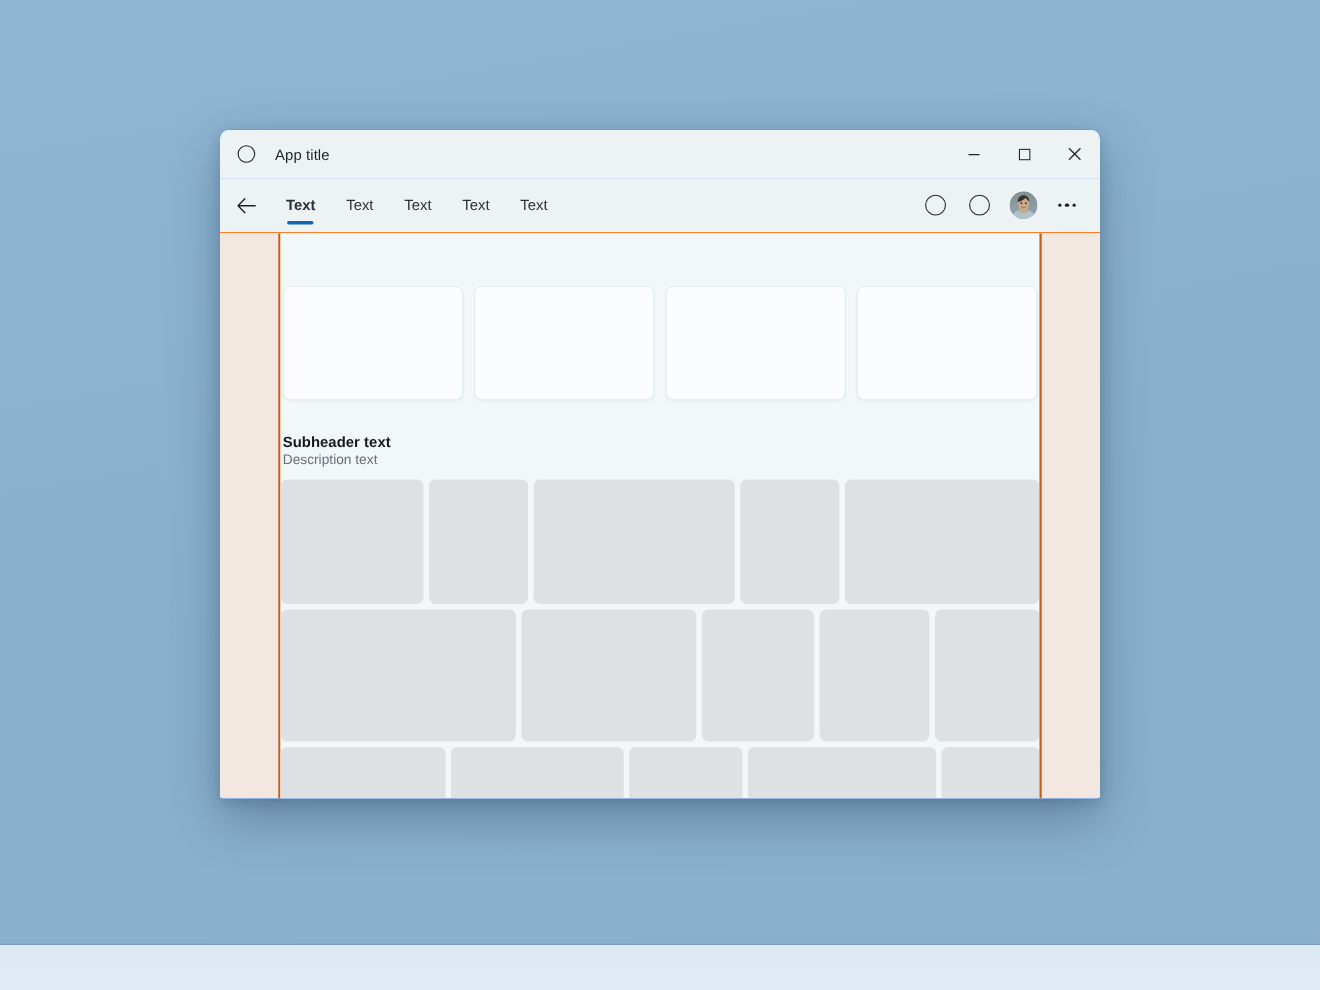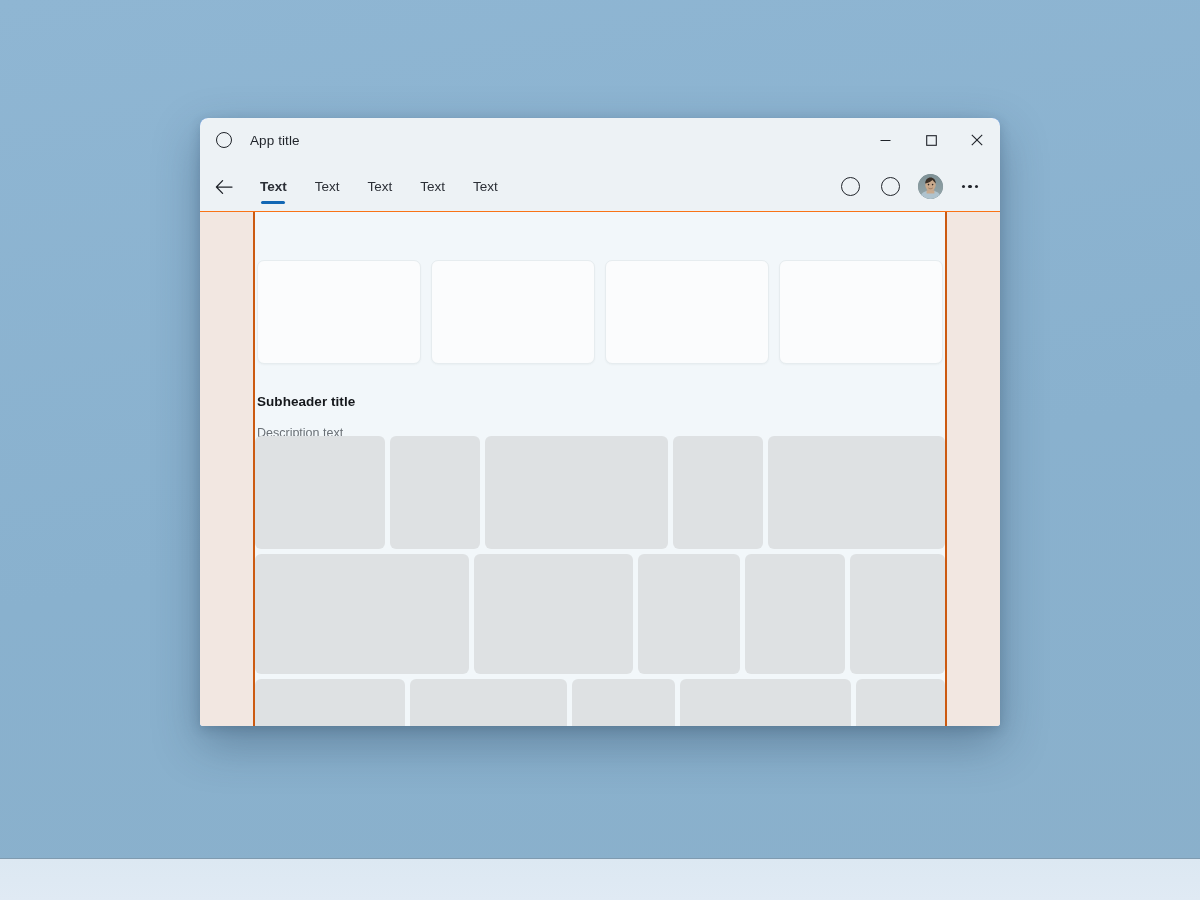--- a/index.html
+++ b/index.html
@@ -109,21 +109,21 @@
     display:flex; gap:10px; padding:0 2px;
   }
   .card {
     flex:1 1 0; background:#FBFCFD; border:1px solid #E6ECEF;
     border-radius:7px; box-shadow:0 1px 2px rgba(20,40,60,.04);
   }
 
   
   #section-heading { position:absolute; left:2px; top:182px; }
   #subheader { font-size:13.5px; font-weight:700; color:#15181C; letter-spacing:.05px; }
-  #description { font-size:12.5px; color:#6A7076; margin-top:17px; }
+  #description { font-size:12.5px; color:#6A7076; margin-top:2px; }
 
   
   #tile-rows { position:absolute; left:0; right:0; top:224px; bottom:0; }
   .tile-row { display:flex; gap:5px; margin-bottom:5px; }
   .tile { background:#DEE1E3; border-radius:6px; }
   .row-1 .tile { height:113px; }
   .row-2 .tile { height:120px; }
   .row-3 .tile { height:62px; }
 </style>
 </head>
@@ -238,21 +238,21 @@
     <div id="canvas">
 
       <div id="card-strip">
         <div class="card"></div>
         <div class="card"></div>
         <div class="card"></div>
         <div class="card"></div>
       </div>
 
       <div id="section-heading">
-        <div id="subheader">Subheader title</div>
+        <div id="subheader">Subheader text</div>
         <div id="description">Description text</div>
       </div>
 
       <div id="tile-rows">
         <div class="tile-row row-1">
             <div class="tile" style="flex: 133 1 0px; background: rgb(222, 225, 227);"></div>
             <div class="tile" style="flex: 92 1 0px; background: rgb(222, 225, 227);"></div>
             <div class="tile" style="flex: 187 1 0px; background: rgb(222, 225, 227);"></div>
             <div class="tile" style="flex: 92 1 0px; background: rgb(222, 225, 227);"></div>
             <div class="tile" style="flex: 181 1 0px; background: rgb(222, 225, 227);"></div>

